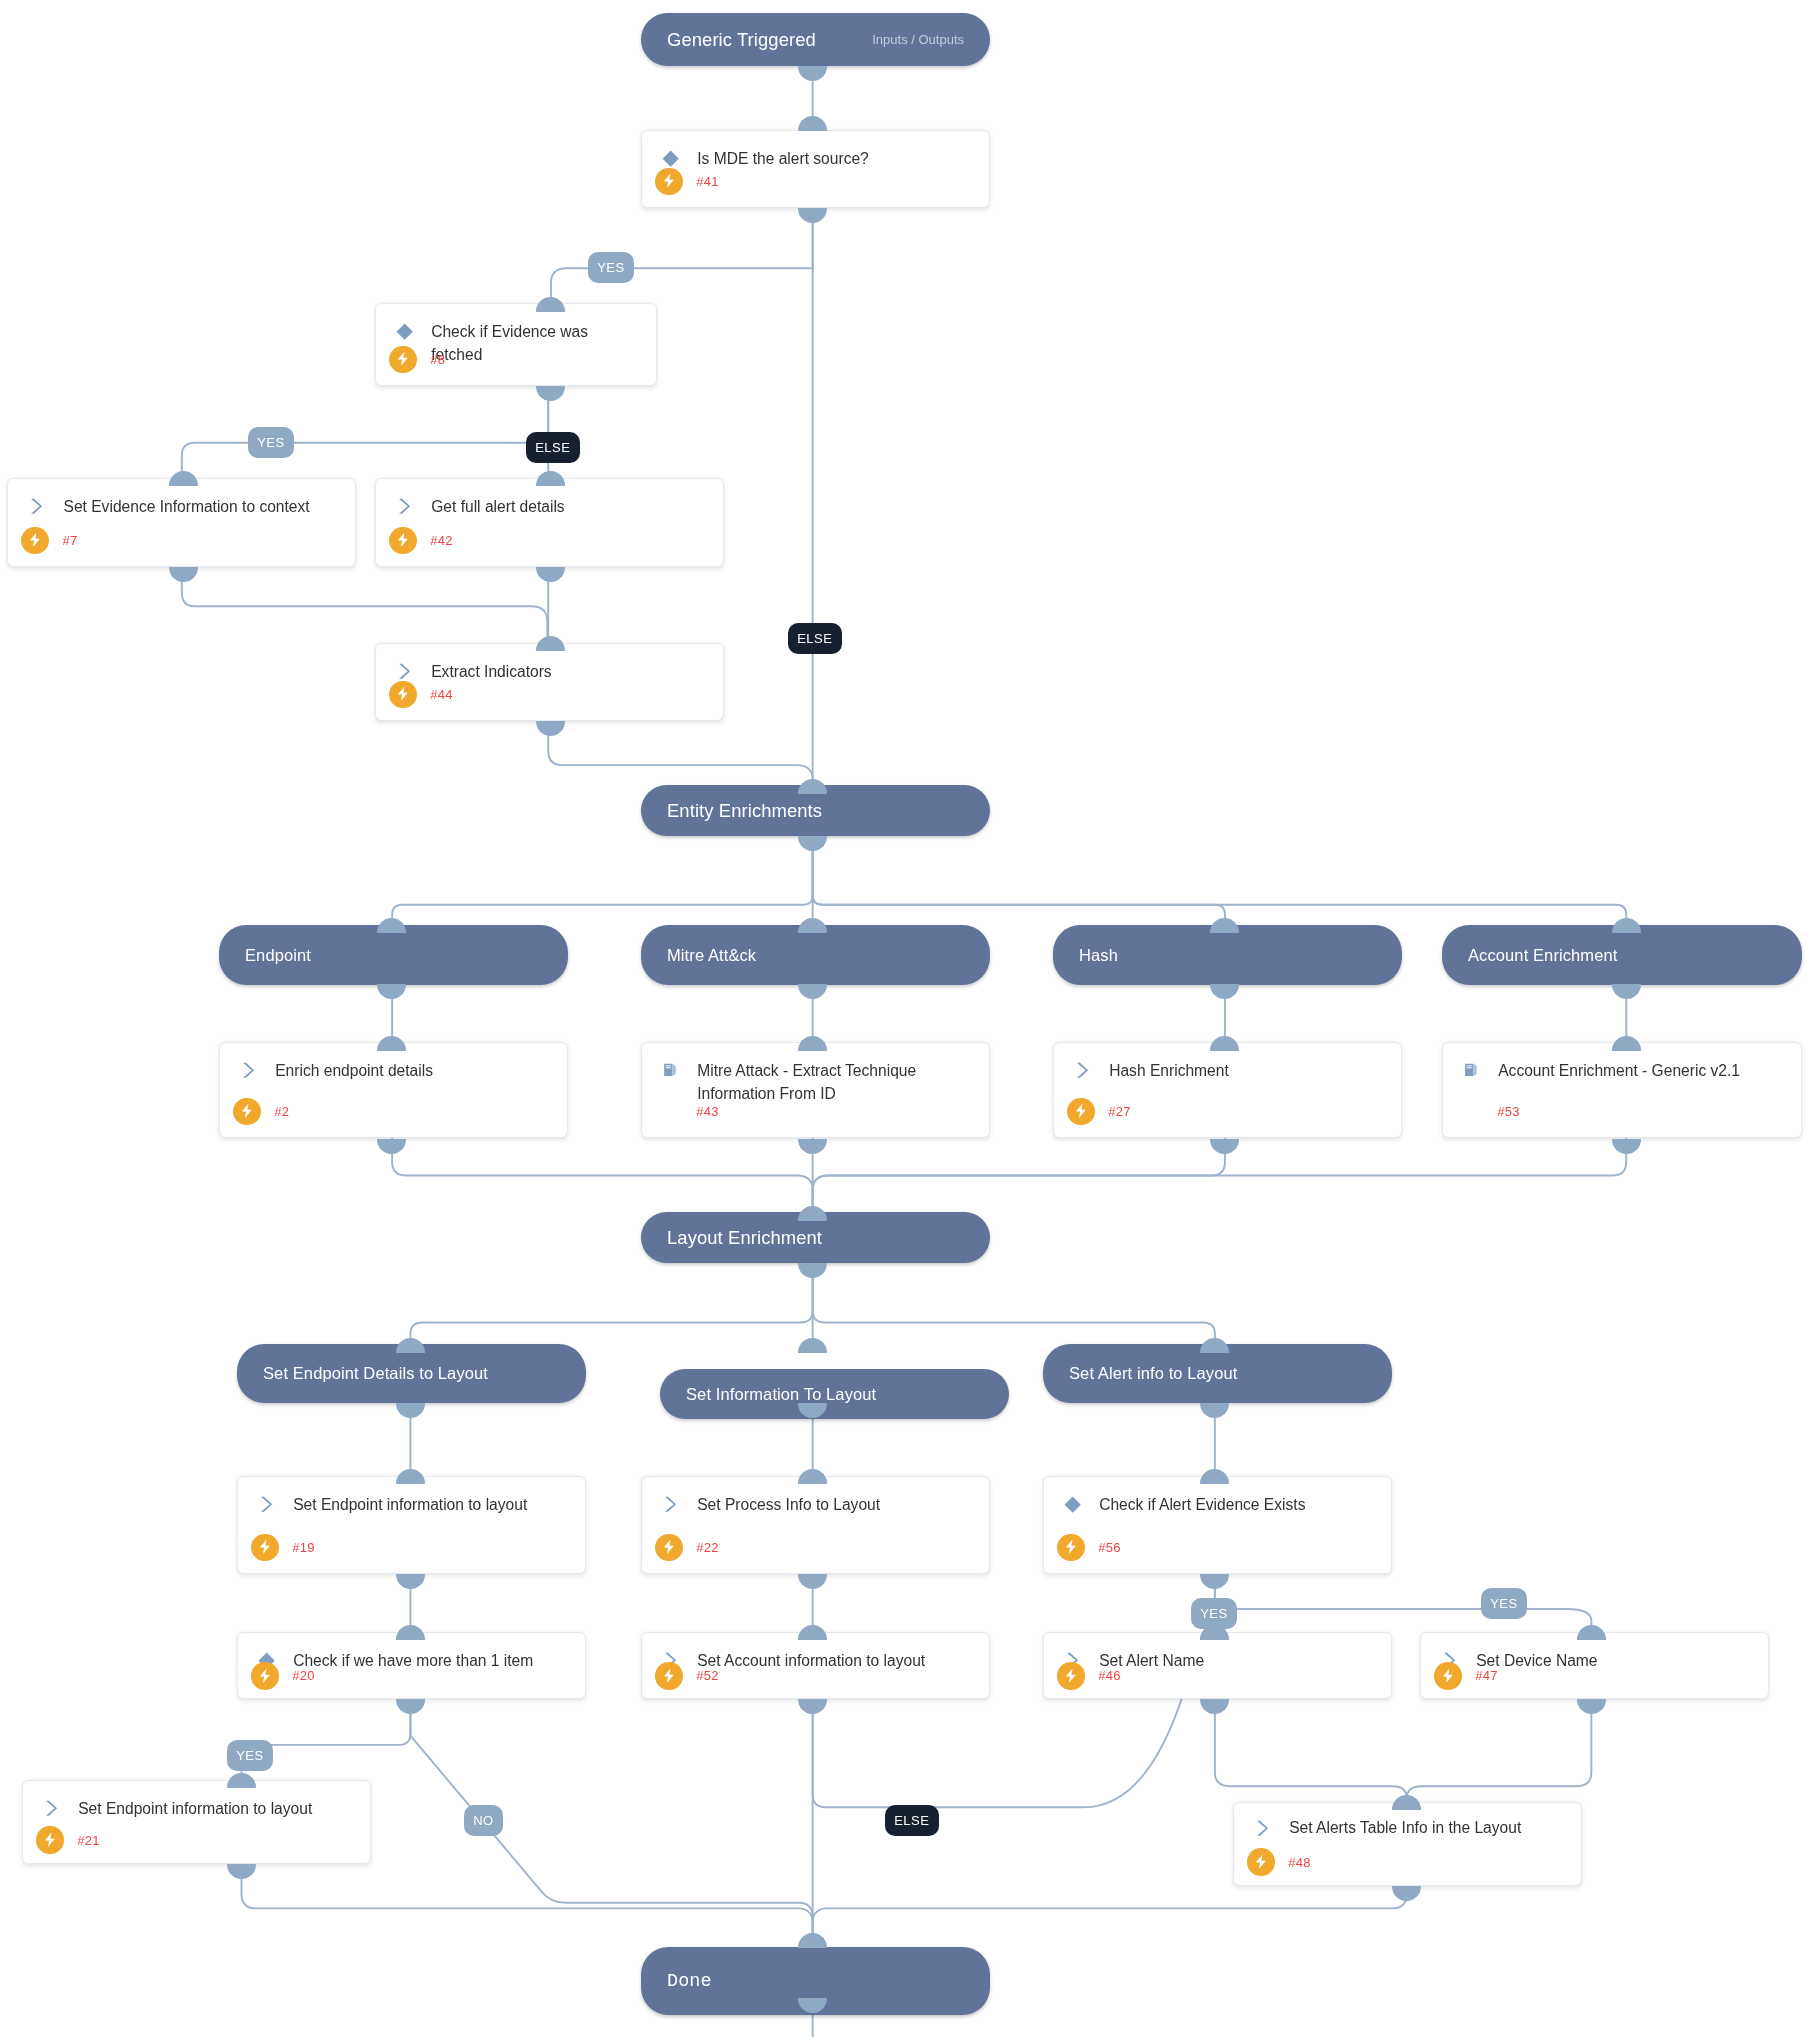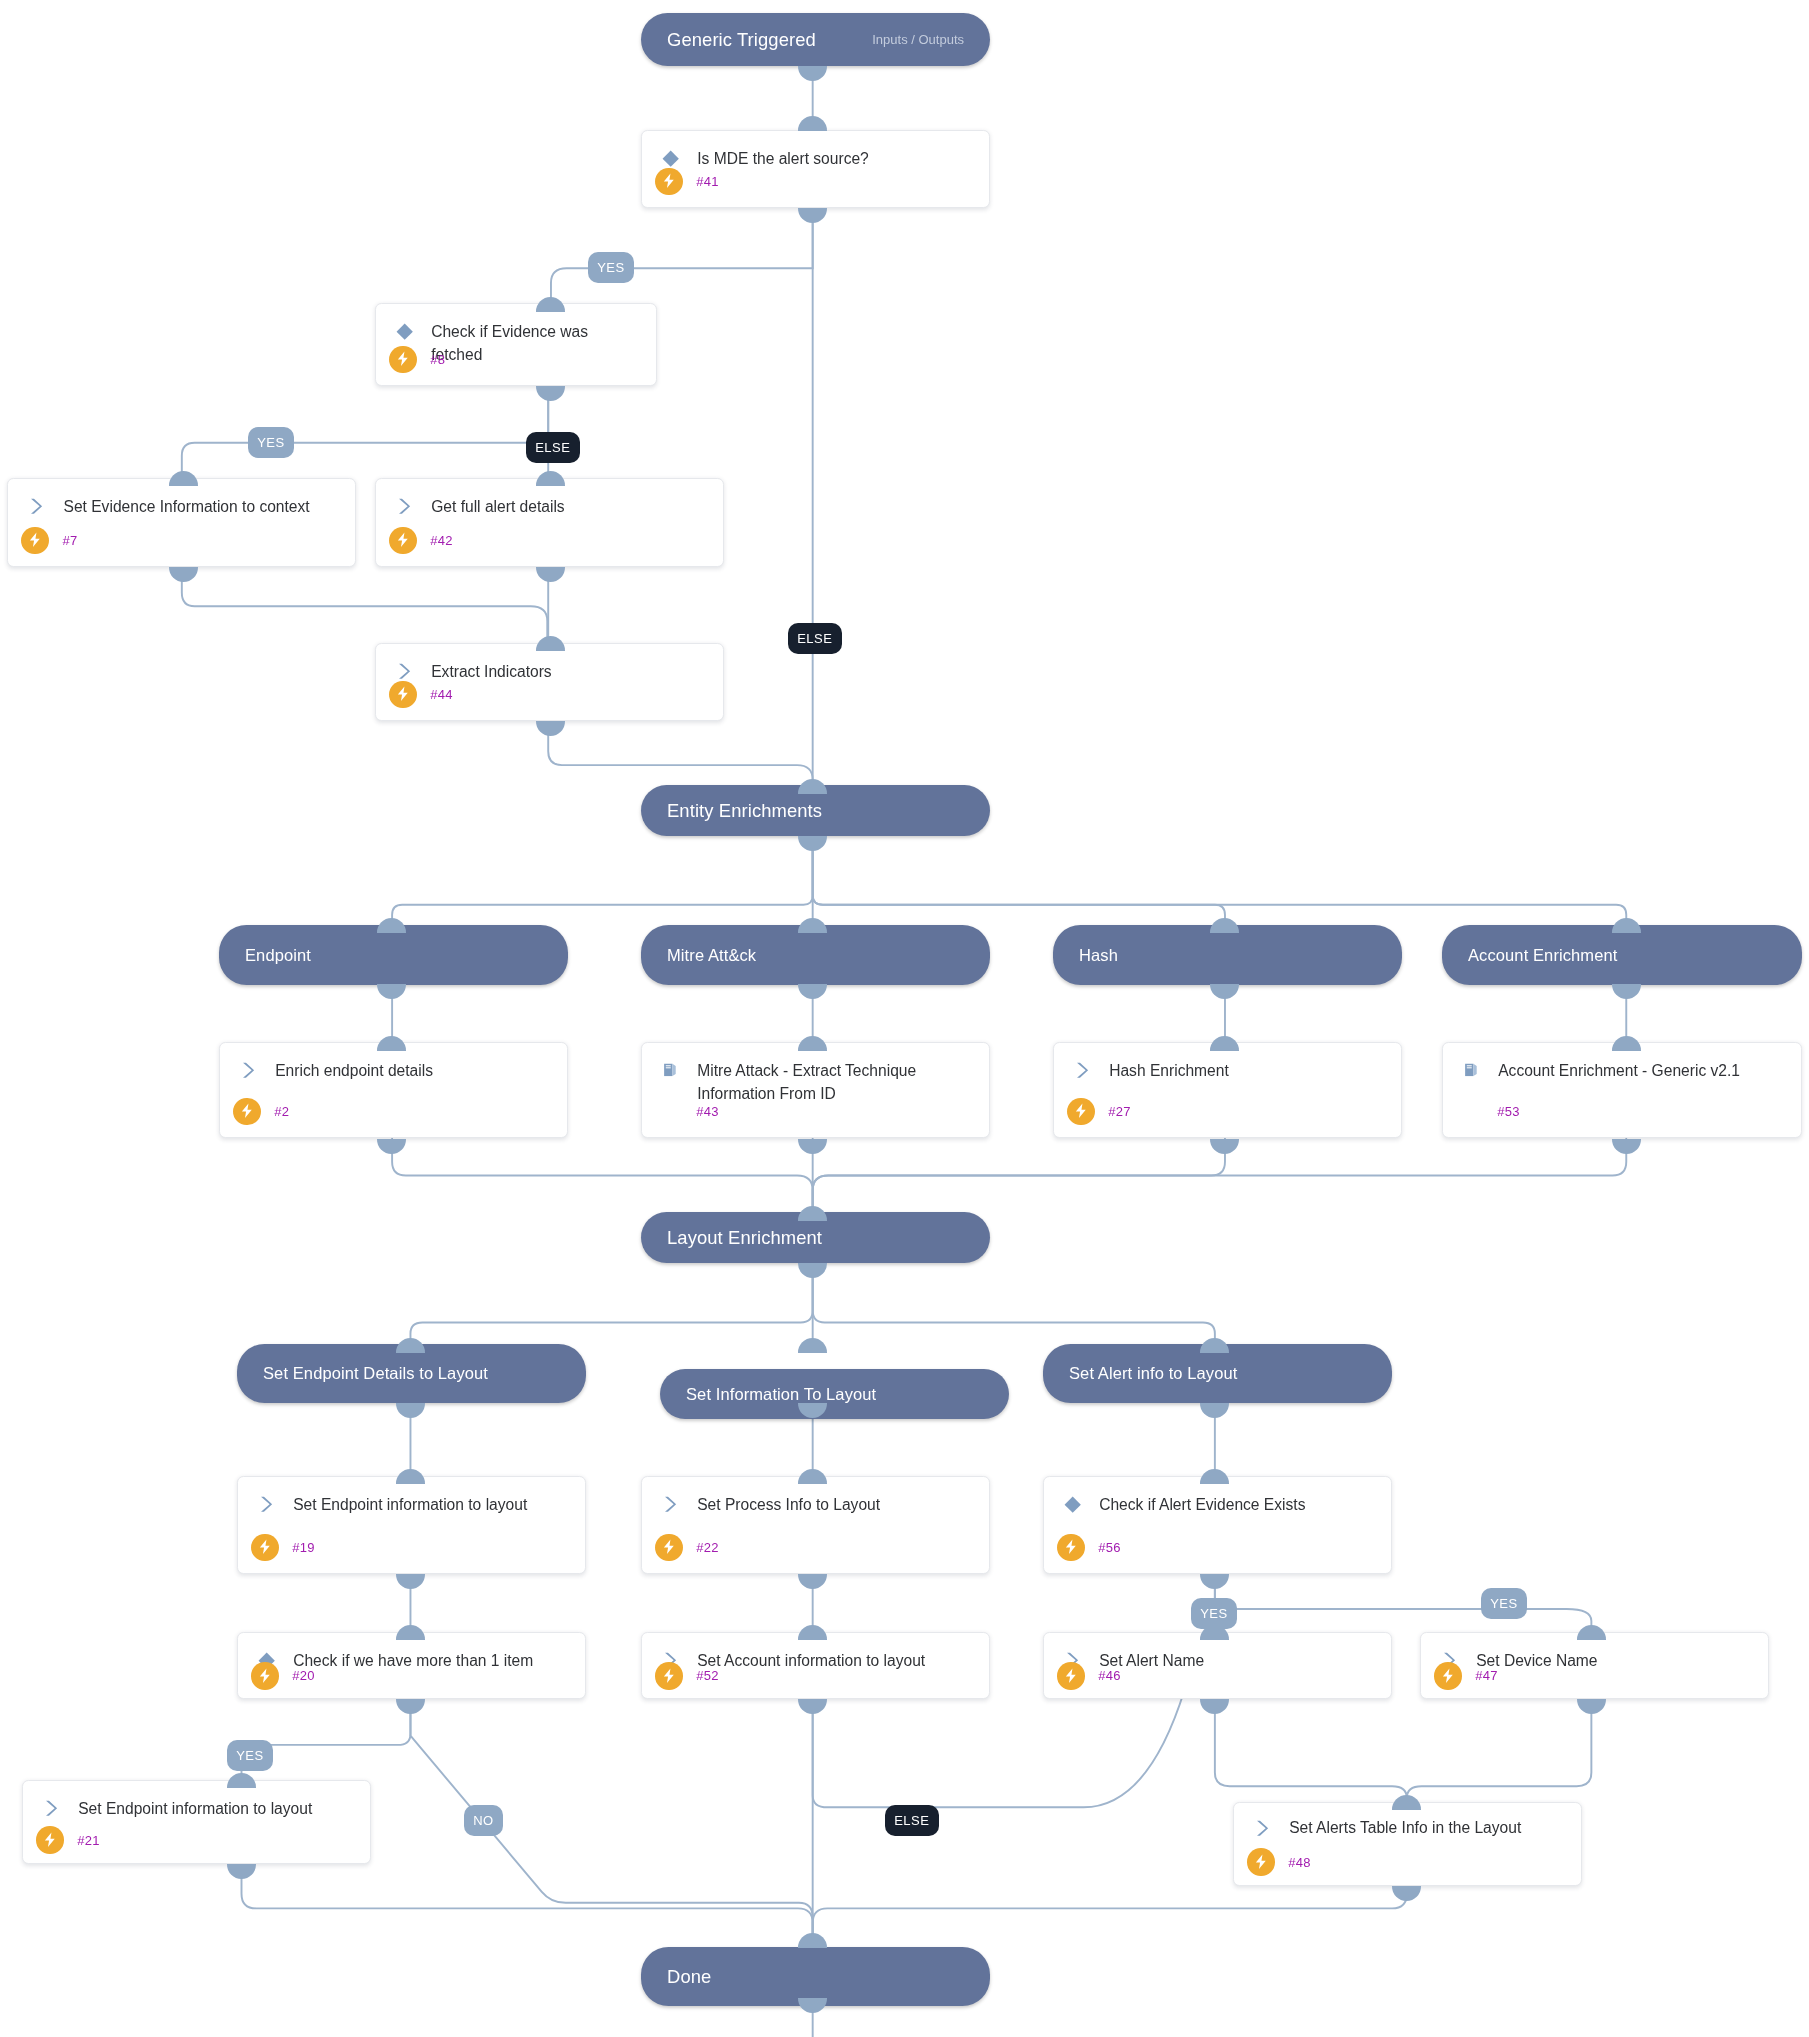--- a/index.html
+++ b/index.html
@@ -96,21 +96,21 @@
     background: #f0a92d;
     display: flex;
     align-items: center;
     justify-content: center;
     margin-right: 13.8px;
   }
   .bolt svg { display: block; }
   .bolt-spacer { width: 27.5px; min-width: 27.5px; height: 27.5px; margin-right: 13.8px; }
   .card-id {
     font-size: 13px;
-    color: #a21caf;
+    color: #ef4444;
     letter-spacing: 0.2px;
   }
 
   
   .nub {
     position: absolute;
     width: 29px; height: 14.7px;
     background: #8fa8c4;
     z-index: 6;
   }
@@ -659,19 +659,19 @@
         <svg width="13.8" height="15.6" viewBox="0 0 15 17">
             <path d="M9.2 0.6 L2 9.4 H6.6 L5.4 16.4 L12.8 7.3 H8.1 Z" fill="#ffffff"></path>
           </svg>
       </span>
       <span class="card-id">#48</span>
     </div>
   </div>
   <div class="nub bottom" style="left:1392px; top:1886px;"></div>
 
   <div class="nub top" style="left:798px; top:1933px;"></div>
-  <div class="section" style="left:641px; top:1947px; width:349px; height:59px;">
+  <div class="section" style="left:641px; top:1947px; width:349px; height:68px;font-family:Liberation Mono, monospace;">
     <span class="section-title">Done</span>
   </div>
   <div class="nub bottom" style="left:798px; top:1998px;"></div>
 
 </div>
 
 
 </body></html>

